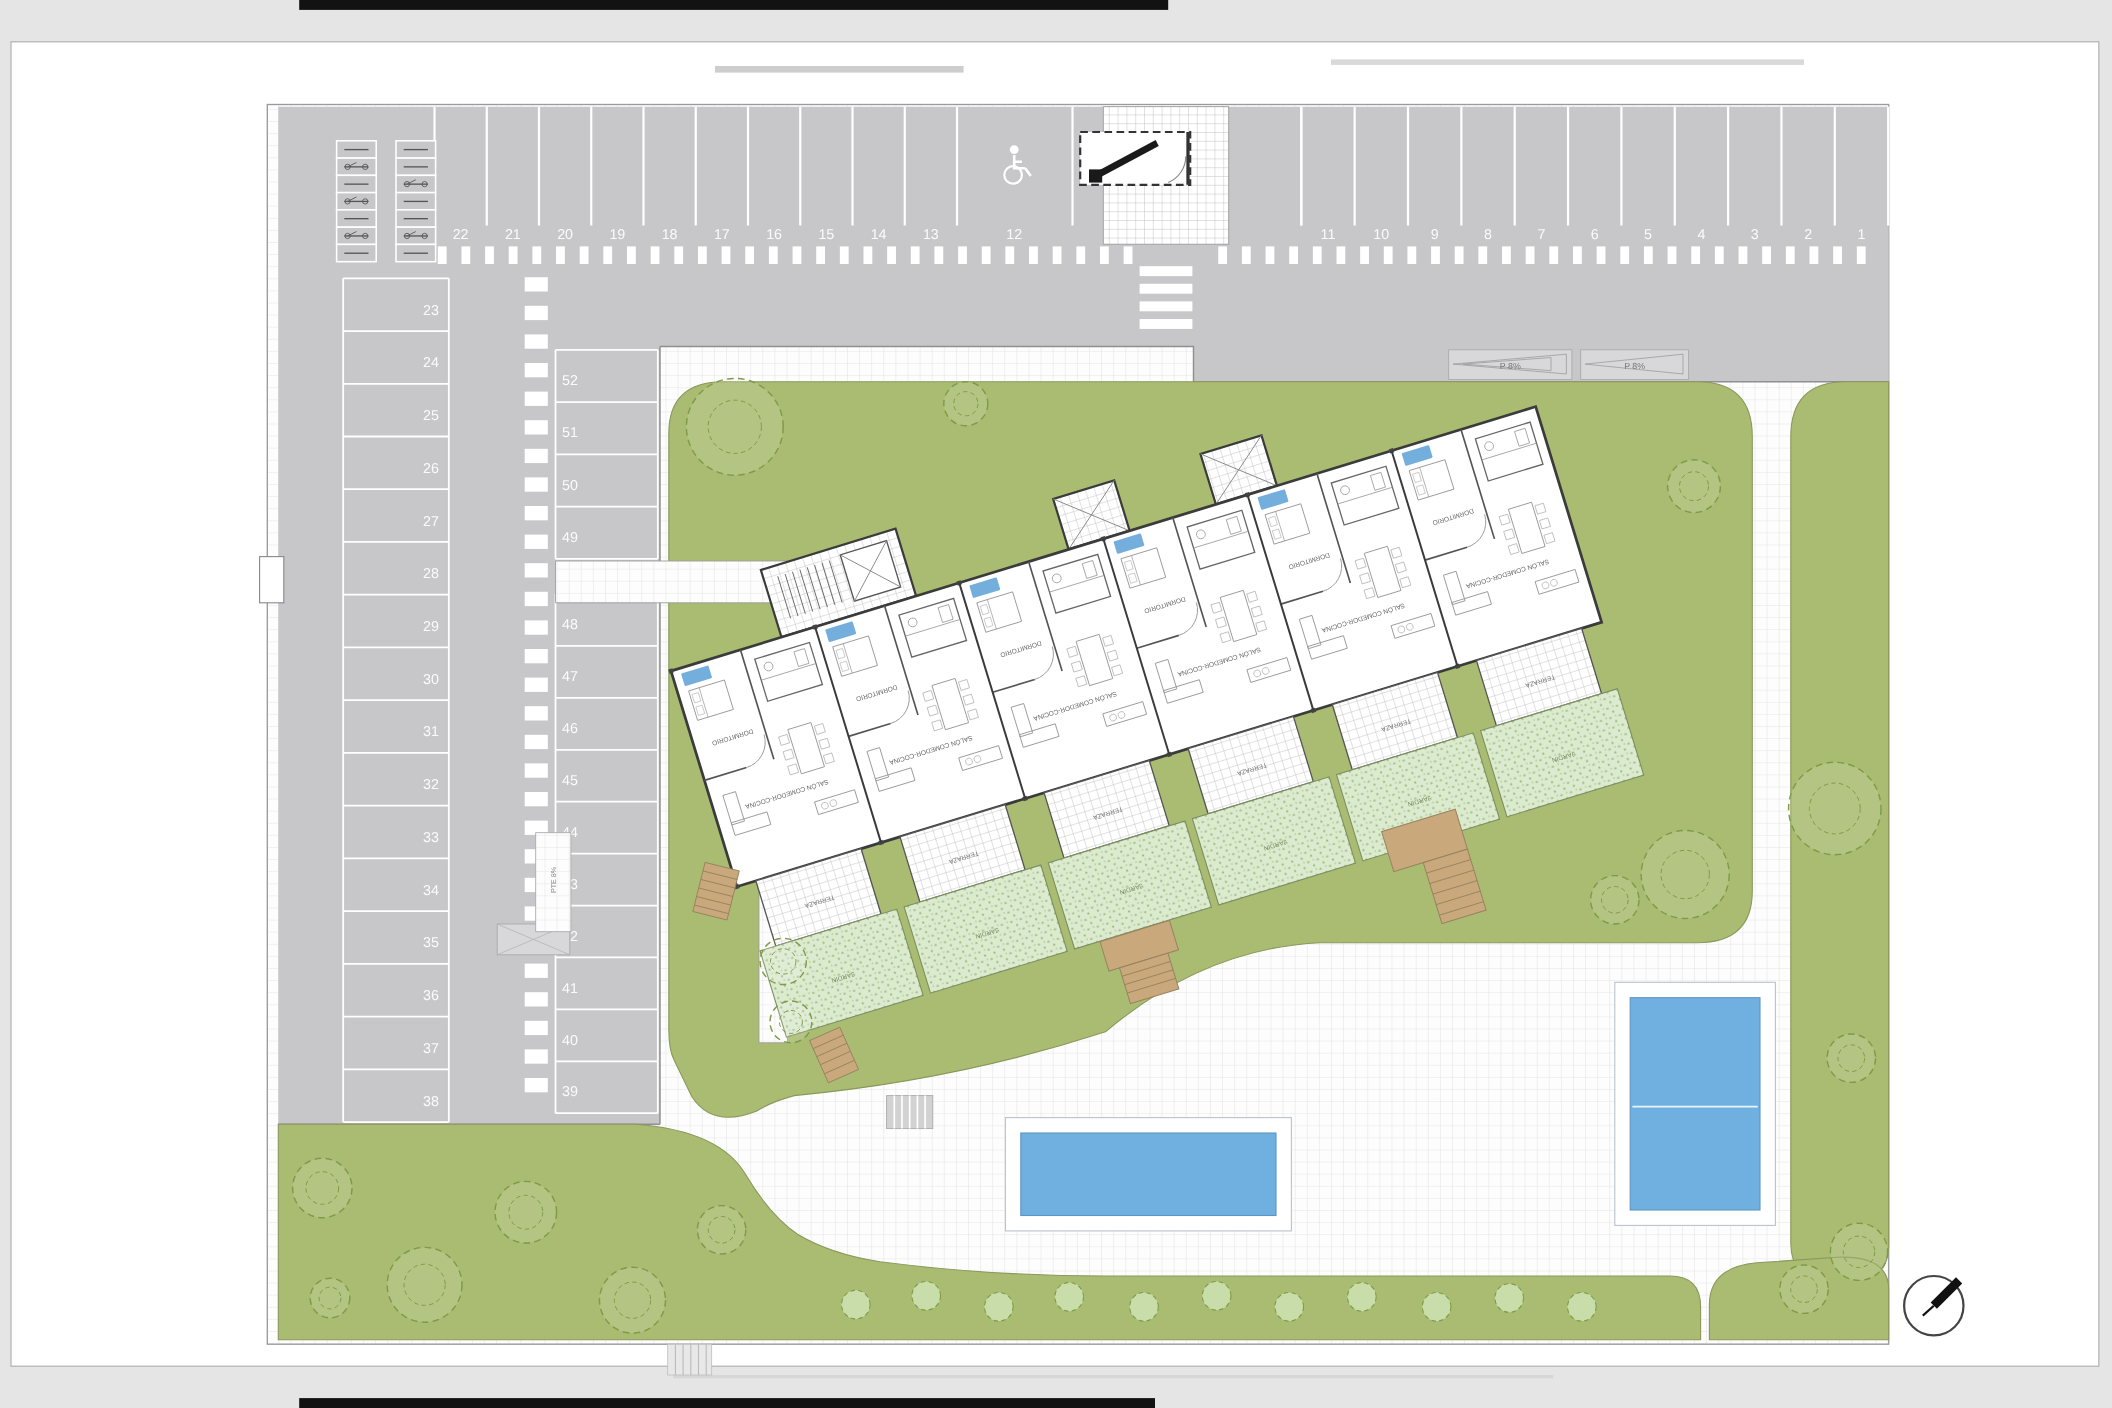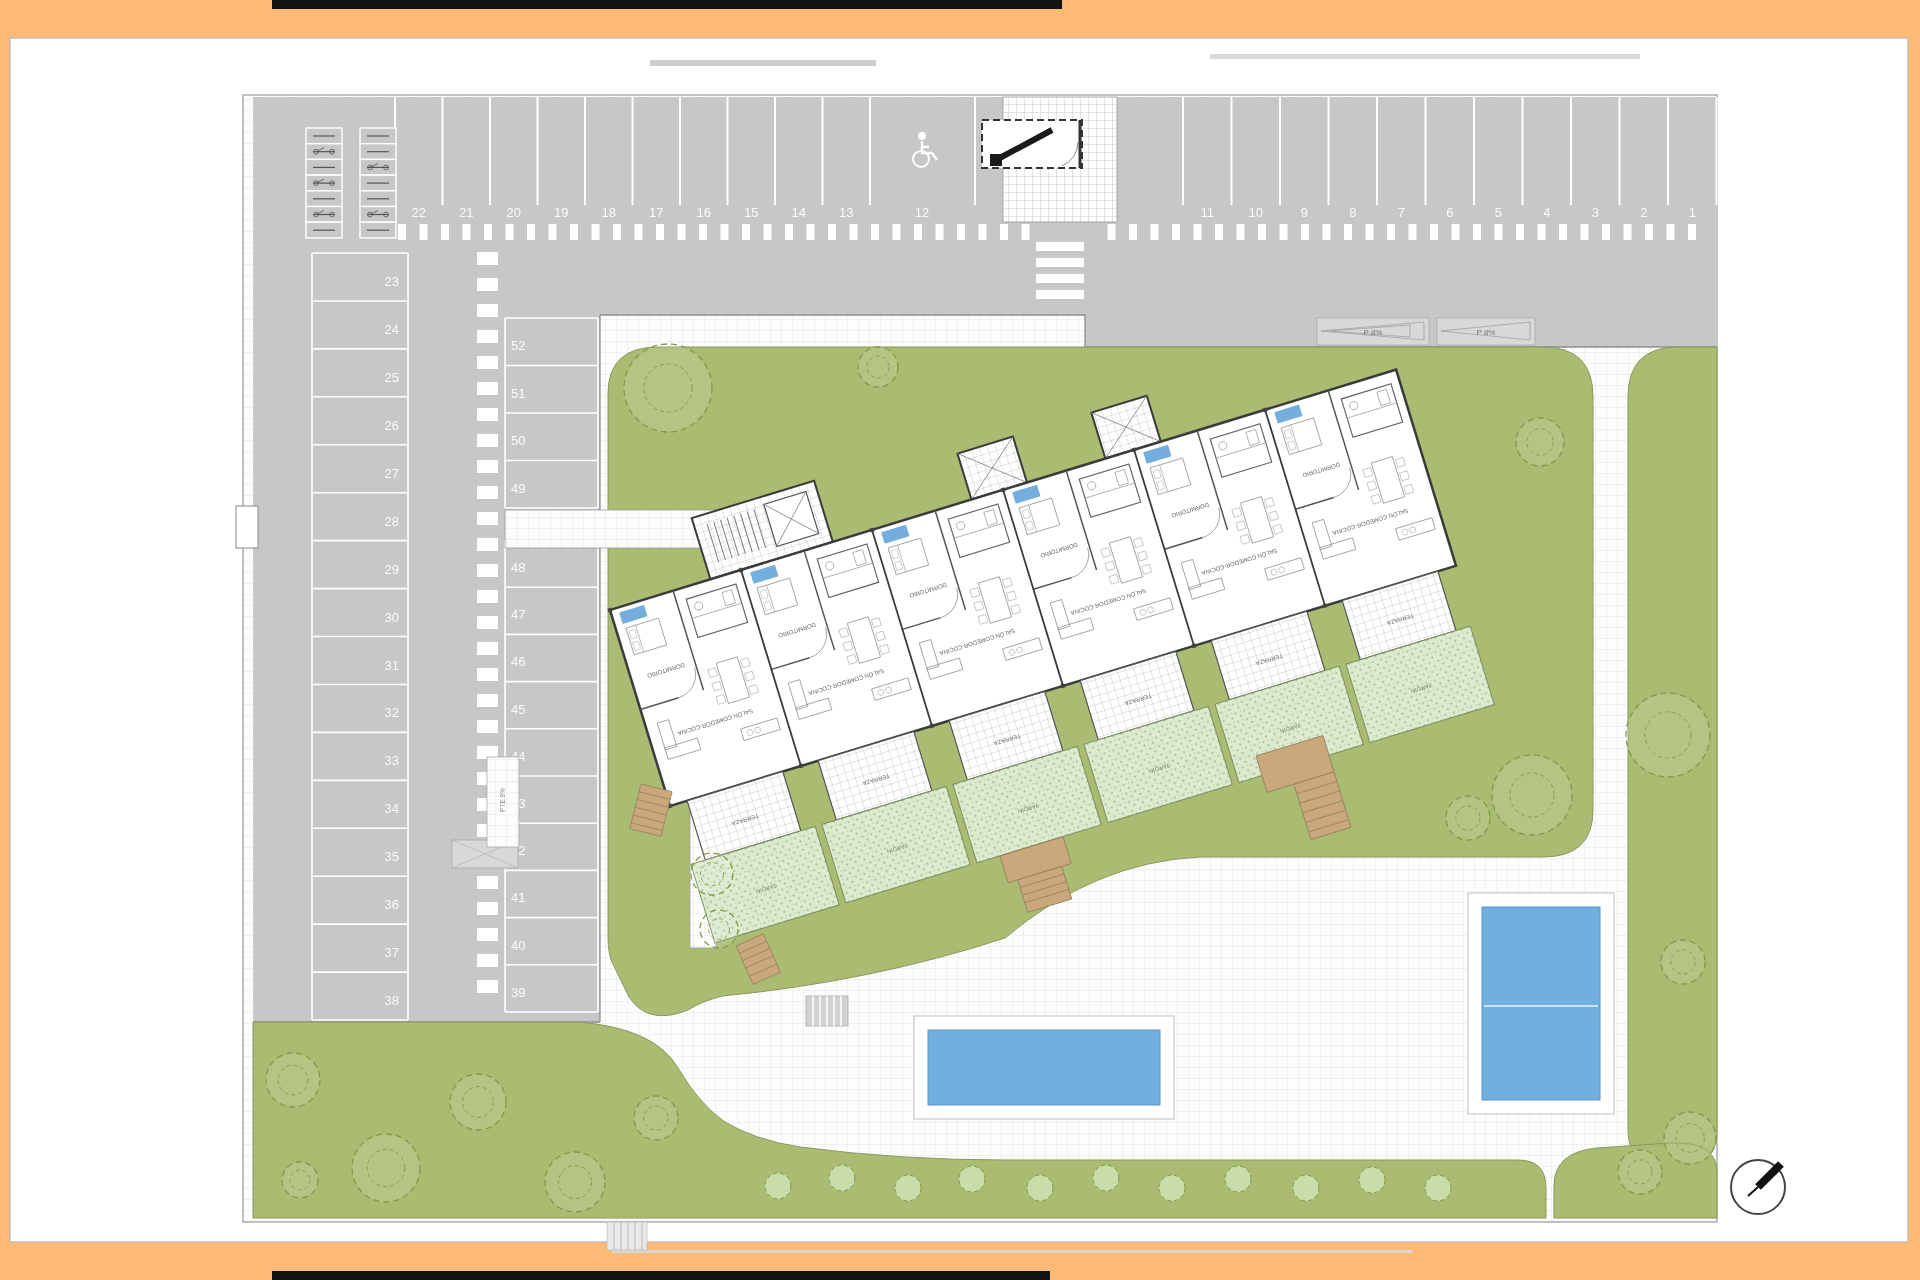--- a/index.html
+++ b/index.html
@@ -1,16 +1,16 @@
 <!DOCTYPE html>
 <html><head>
 <meta charset="utf-8">
 <style>
   html,body{margin:0;padding:0;background:#fff;}
-  #stage{position:relative;width:1920px;height:1280px;background:#fdba74;overflow:hidden;
+  #stage{position:relative;width:1920px;height:1280px;background:#e5e5e5;overflow:hidden;
          font-family:"Liberation Sans","DejaVu Sans",sans-serif;}
   svg text{font-family:"Liberation Sans","DejaVu Sans",sans-serif;}
 </style>
 </head>
 <body>
 
 <div id="stage">
 <svg id="plan" width="1920" height="1280" viewBox="0 0 1920 1280">
   <defs>
 

